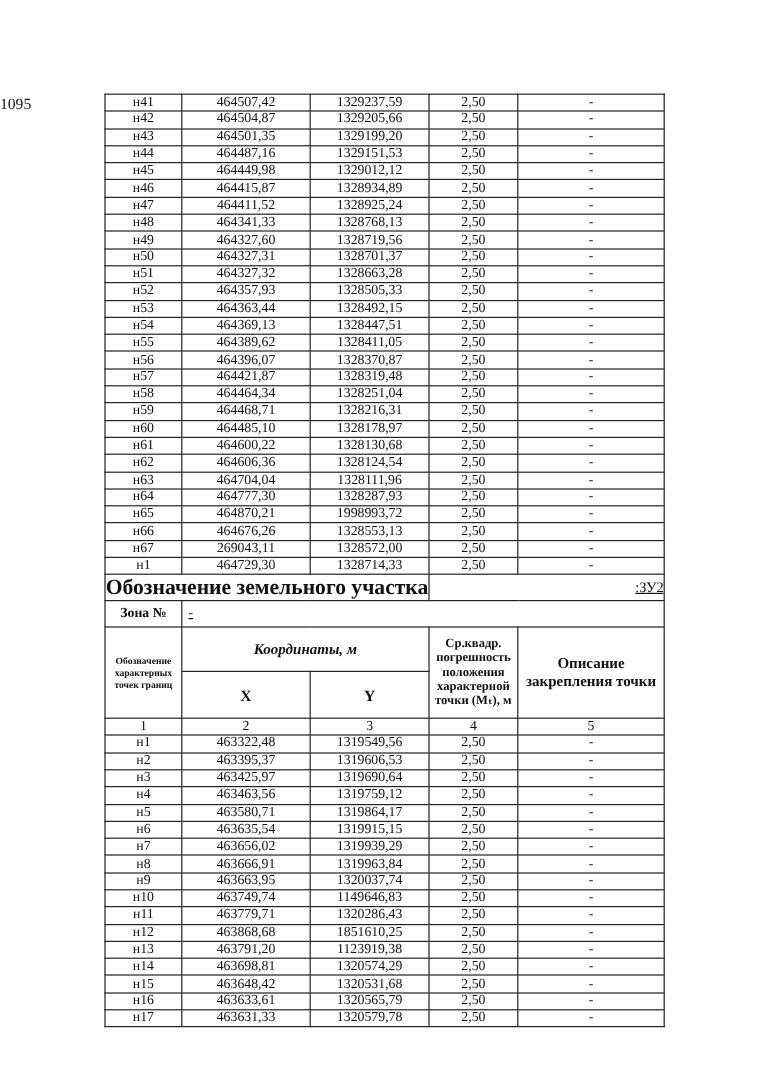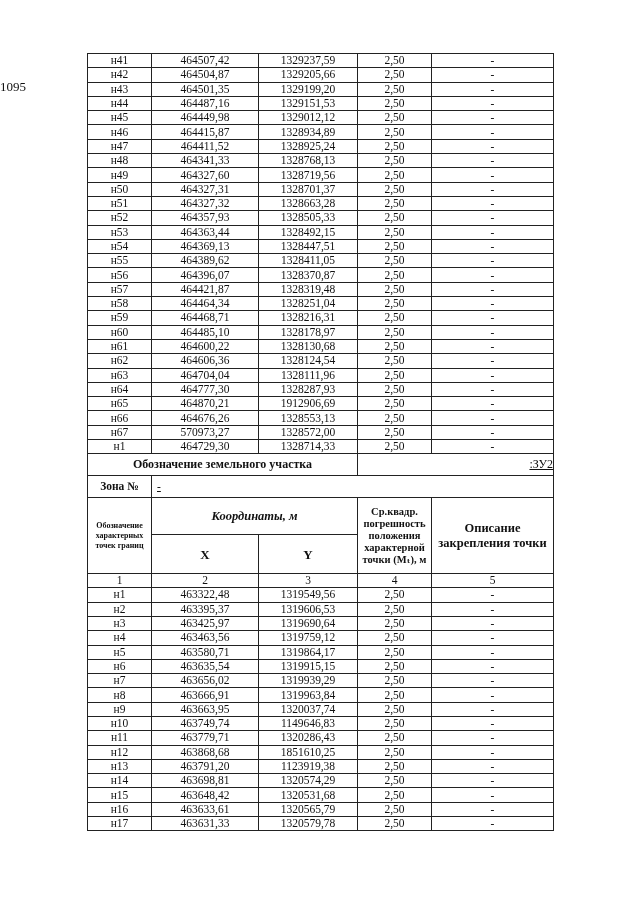--- a/index.html
+++ b/index.html
@@ -1,24 +1,24 @@
 <!DOCTYPE html>
 <html><head>
 <meta charset="utf-8">
 <style>
   html, body { margin: 0; padding: 0; background: #ffffff; }
   body { width: 640px; height: 905px; position: relative; overflow: hidden;
          font-family: "Liberation Serif", "DejaVu Serif", serif; color: #111; }
   .page-number { position: absolute; top: 36px; left: 0; width: 640px; text-align: left; font-size: 13px; margin-top: 43px; }
-  table { position: absolute; left: 87px; top: 53px; border-collapse: collapse; table-layout: fixed; width: 466px; }
+  table { position: absolute; left: 87px; top: 78px; border-collapse: collapse; table-layout: fixed; width: 466px; }
   td { border: 1px solid #222; text-align: center; font-size: 11.5px; line-height: 13px; padding: 0; height: 13.3px; overflow: hidden; white-space: nowrap; }
   col.c1 { width: 64px; } col.c2 { width: 107px; } col.c3 { width: 99px; } col.c4 { width: 74px; } col.c5 { width: 122px; }
   .bold { font-weight: bold; margin-top: 12px; }
   .hdr-title td { height: 21px; }
-  .zu-label { font-weight: bold; font-size: 12px; }
+  .zu-label { font-weight: bold; font-size: 18px; }
   .zu-value { text-align: right; padding-left: 3px; text-decoration: underline; font-size: 12px; }
   .zone-row td { height: 21px; }
   .zone-value { text-align: left; padding-left: 5px; text-decoration: underline; }
   .small-hdr { font-size: 8px; line-height: 10px; font-weight: bold; white-space: normal; }
   .mid-hdr { font-size: 10.5px; line-height: 12px; font-weight: bold; white-space: normal; }
   .big-hdr { font-size: 12.5px; font-weight: bold; white-space: normal; line-height: 15px; }
   .xy-hdr td.xy { height: 38px; font-weight: bold; font-size: 13px; }
   .coord-hdr { height: 36px; font-style: italic; }
   .num-row td { height: 12px; font-size: 11.5px; }
 </style>
@@ -200,34 +200,34 @@
       <tr>
         <td>н64</td>
         <td>464777,30</td>
         <td>1328287,93</td>
         <td>2,50</td>
         <td>-</td>
       </tr>
       <tr>
         <td>н65</td>
         <td>464870,21</td>
-        <td>1912906,69</td>
+        <td>1998993,72</td>
         <td>2,50</td>
         <td>-</td>
       </tr>
       <tr>
         <td>н66</td>
         <td>464676,26</td>
         <td>1328553,13</td>
         <td>2,50</td>
         <td>-</td>
       </tr>
       <tr>
         <td>н67</td>
-        <td>570973,27</td>
+        <td>269043,11</td>
         <td>1328572,00</td>
         <td>2,50</td>
         <td>-</td>
       </tr>
       <tr>
         <td>н1</td>
         <td>464729,30</td>
         <td>1328714,33</td>
         <td>2,50</td>
         <td>-</td>

